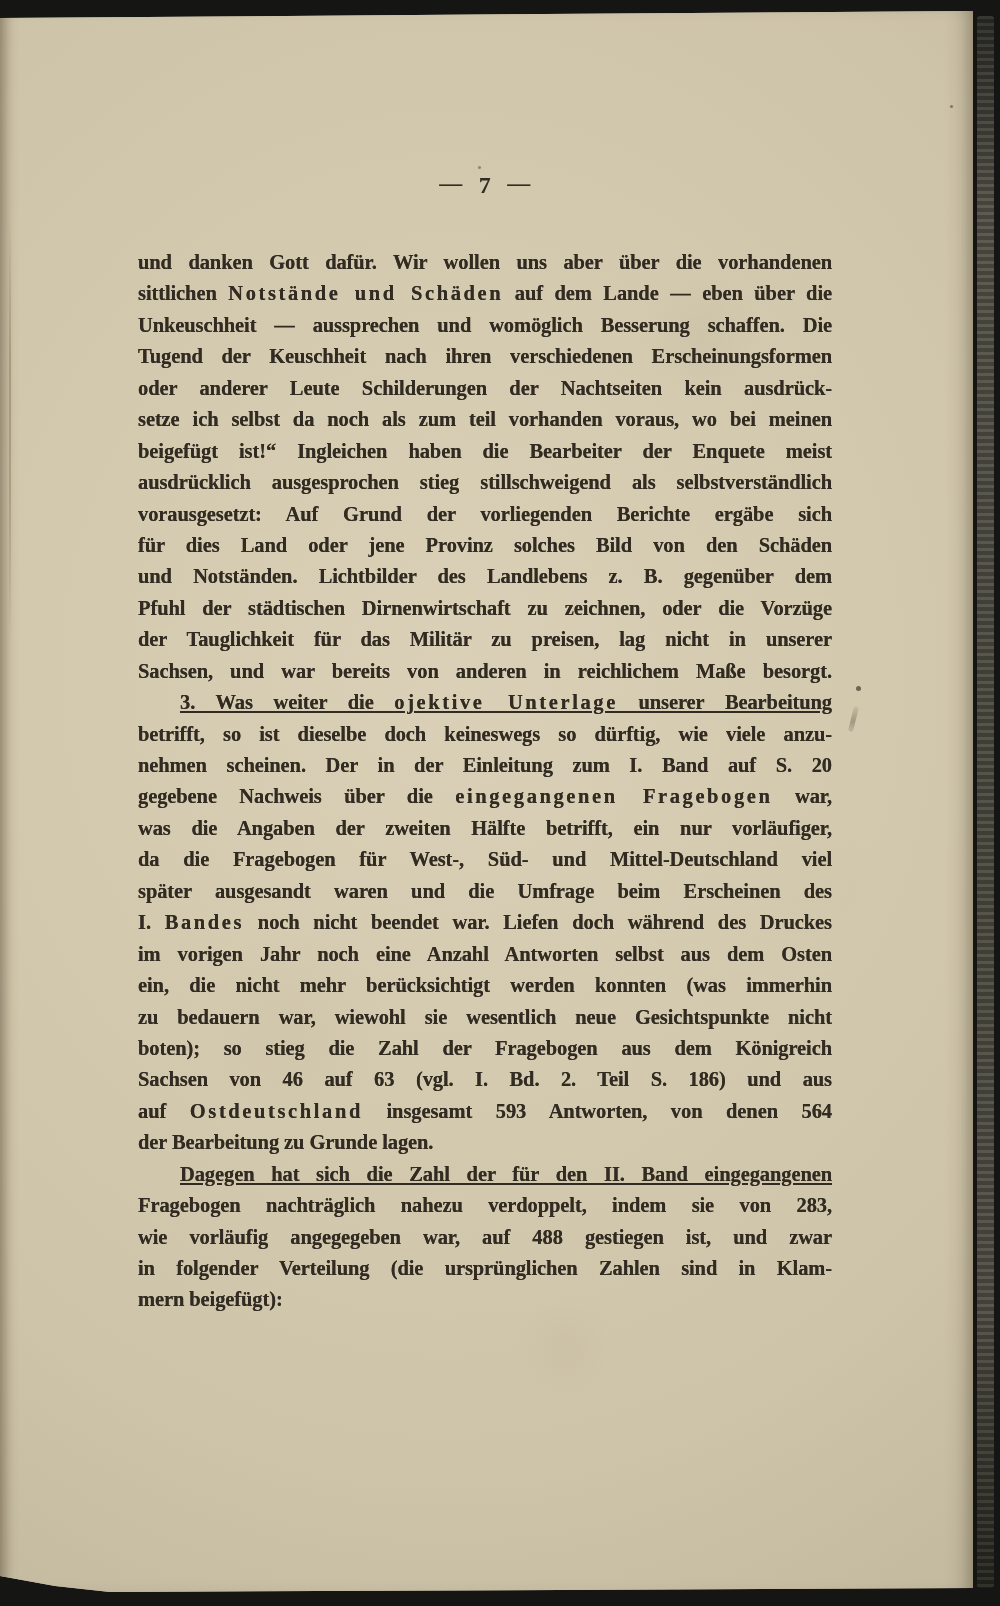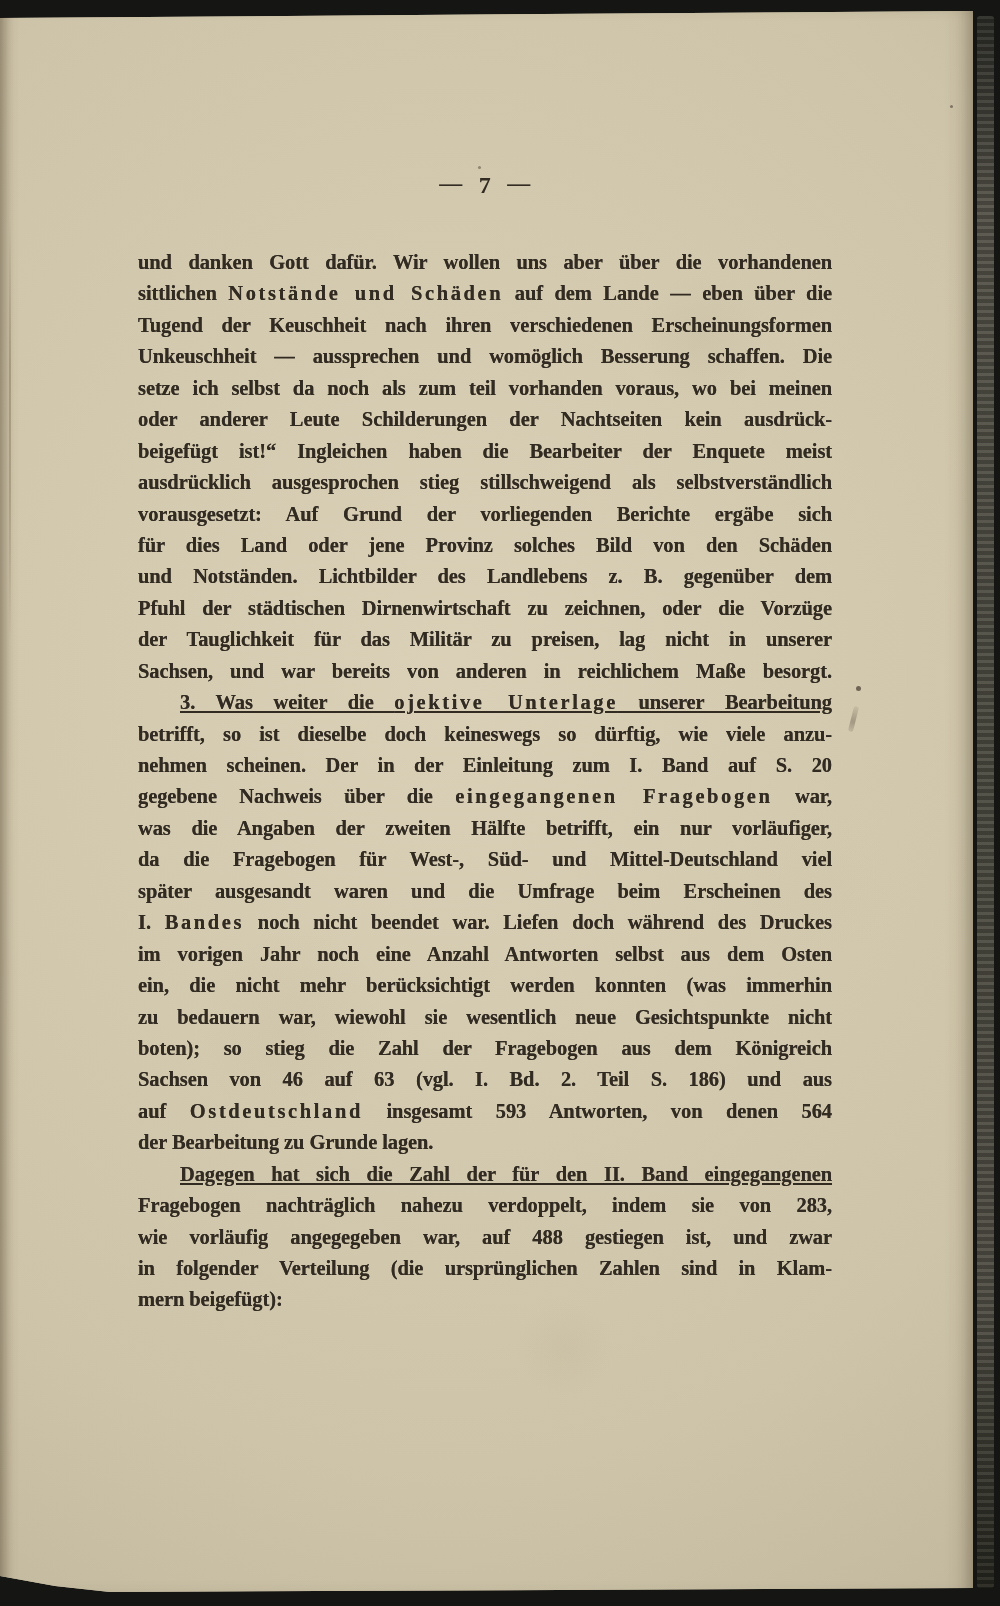--- a/index.html
+++ b/index.html
@@ -127,24 +127,24 @@
     <div class="mottle"></div>
     <div class="left-crease"></div>
 
     <div class="page-number-row">
       <span class="dash">—</span><span class="num">7</span><span class="dash">—</span>
     </div>
 
     <div class="text-block">
         <div class="line"><span>und danken Gott dafür. Wir wollen uns aber über die vorhandenen</span></div>
         <div class="line"><span>sittlichen </span><span class="gesperrt">Notstände und Schäden</span><span> auf dem Lande — eben über die</span></div>
+        <div class="line"><span>Unkeuschheit — aussprechen und womöglich Besserung schaffen. Die</span></div>
         <div class="line"><span>Tugend der Keuschheit nach ihren verschiedenen Erscheinungsformen</span></div>
-        <div class="line"><span>Unkeuschheit — aussprechen und womöglich Besserung schaffen. Die</span></div>
+        <div class="line"><span>oder anderer Leute Schilderungen der Nachtseiten kein ausdrück-</span></div>
         <div class="line"><span>setze ich selbst da noch als zum teil vorhanden voraus, wo bei meinen</span></div>
-        <div class="line"><span>oder anderer Leute Schilderungen der Nachtseiten kein ausdrück-</span></div>
         <div class="line"><span>beigefügt ist!“ Ingleichen haben die Bearbeiter der Enquete meist</span></div>
         <div class="line"><span>ausdrücklich ausgesprochen stieg stillschweigend als selbstverständlich</span></div>
         <div class="line"><span>vorausgesetzt: Auf Grund der vorliegenden Berichte ergäbe sich</span></div>
         <div class="line"><span>für dies Land oder jene Provinz solches Bild von den Schäden</span></div>
         <div class="line"><span>und Notständen. Lichtbilder des Landlebens z. B. gegenüber dem</span></div>
         <div class="line"><span>Pfuhl der städtischen Dirnenwirtschaft zu zeichnen, oder die Vorzüge</span></div>
         <div class="line"><span>der Tauglichkeit für das Militär zu preisen, lag nicht in unserer</span></div>
         <div class="line"><span>Sachsen, und war bereits von anderen in reichlichem Maße besorgt.</span></div>
         <div class="line indent"><span>3. Was weiter die </span><span class="gesperrt">ojektive Unterlage</span><span> unserer Bearbeitung</span></div>
         <div class="line"><span>betrifft, so ist dieselbe doch keineswegs so dürftig, wie viele anzu-</span></div>

